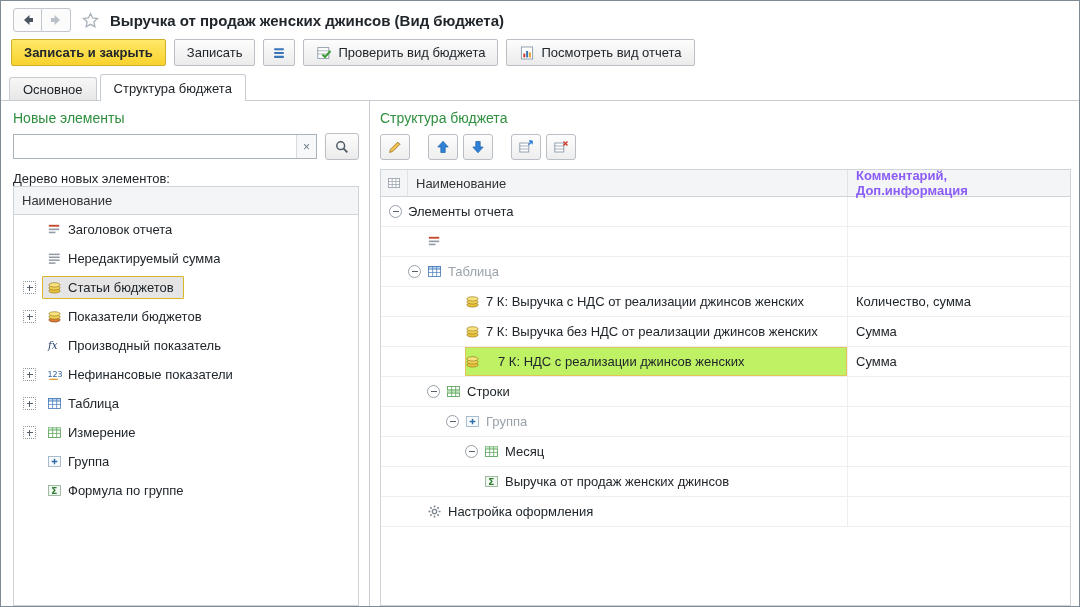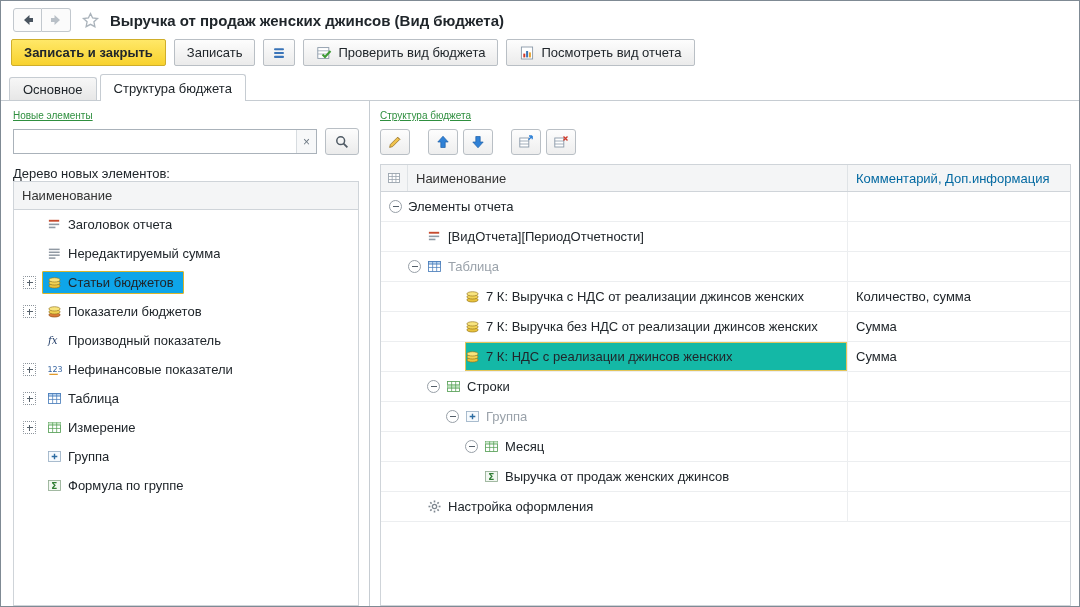--- a/index.html
+++ b/index.html
@@ -18,56 +18,56 @@
   .toolbar{display:flex;align-items:center;gap:8px;padding:3px 10px 8px;flex:none;}
   .btn{height:27px;display:inline-flex;align-items:center;gap:6px;padding:0 12px;border:1px solid #b9bfc5;border-radius:2px;background:linear-gradient(#fdfdfd,#ebebeb);font-family:"Liberation Sans",sans-serif;font-size:13px;color:#20262b;cursor:pointer;}
   .btn.primary{background:linear-gradient(#ffe868,#f8d22e);border-color:#cfae2a;font-weight:bold;}
   .btn.icononly{padding:0 7px;}
   .tabbar{display:flex;align-items:flex-end;gap:3px;padding:0 8px;border-bottom:1px solid #c6ccd2;flex:none;}
   .tab{height:23px;padding:4px 13px 0;border:1px solid #c6ccd2;border-bottom:none;border-radius:3px 3px 0 0;background:linear-gradient(#f7f7f7,#e7e7e7);box-sizing:border-box;cursor:pointer;white-space:nowrap;}
   .tab.active{height:27px;background:#fff;margin-bottom:-1px;padding-top:6px;}
   .content{flex:1;display:flex;min-height:0;}
   .left{width:369px;box-sizing:border-box;border-right:1px solid #c6ccd2;padding:9px 10px 0 12px;display:flex;flex-direction:column;flex:none;}
   .right{flex:1;padding:9px 8px 0 10px;display:flex;flex-direction:column;min-width:0;}
-  .panel-title{color:#2f8f3f;font-size:10px;margin-bottom:7px;flex:none;text-decoration:underline;}
+  .panel-title{color:#2f8f3f;font-size:14px;margin-bottom:7px;flex:none;}
   .search-row{display:flex;gap:8px;align-items:center;margin-bottom:11px;flex:none;}
   .search-wrap{flex:1;height:25px;border:1px solid #aab2ba;display:flex;align-items:stretch;background:#fff;box-sizing:border-box;}
   .search-input{flex:1;border:none;outline:none;padding:0 6px;font-family:"Liberation Sans",sans-serif;font-size:13px;min-width:0;}
   .clear-btn{width:20px;border:none;border-left:1px solid #d7dce0;background:#f7f8f9;color:#6d7883;font-size:12px;cursor:pointer;padding:0;display:flex;align-items:center;justify-content:center;}
   .search-btn{width:34px;height:27px;border:1px solid #b9bfc5;border-radius:3px;background:linear-gradient(#fdfdfd,#ebebeb);display:flex;align-items:center;justify-content:center;cursor:pointer;flex:none;}
   .tree-label{flex:none;}
   .ltable{flex:1;border:1px solid #cfd4d9;display:flex;flex-direction:column;min-height:0;background:#fff;}
   .ltable-header{background:#f4f5f6;border-bottom:1px solid #cfd4d9;padding:6px 8px;color:#333;flex:none;}
   .ltable-body{flex:1;overflow:hidden;}
   .ltree-row{height:29px;display:flex;align-items:center;padding-left:9px;}
   .expander{width:13px;height:13px;flex:none;position:relative;margin-right:6px;background:#fff;box-sizing:border-box;}
   .expander.round{border:1px solid #98a0a8;border-radius:50%;}
   .expander.square{border:1px dotted #8a929a;border-radius:1px;}
   .expander::after{content:"";position:absolute;left:2.5px;right:2.5px;top:50%;height:1px;margin-top:-1px;background:#55606a;}
   .expander.plus::before{content:"";position:absolute;top:2.5px;bottom:2.5px;left:50%;width:1px;margin-left:-1px;background:#55606a;}
   .expander.hidden{visibility:hidden;}
   .tree-icon{width:15px;height:15px;flex:none;margin-right:6px;}
   .tree-icon svg{width:15px;height:15px;display:block;}
   .chip{display:inline-flex;align-items:center;padding:3px 9px 3px 4px;border:1px solid transparent;border-radius:1px;}
   .chip .tree-icon{margin-right:6px;}
-  .chip.selected{background:#0ea5e9;border-color:#d9b52c;}
+  .chip.selected{background:#e5e5e5;border-color:#d9b52c;}
   .rtoolbar{display:flex;align-items:center;gap:5px;margin:1px 0 9px;flex:none;}
   .tbtn{width:30px;height:26px;border:1px solid #b9bfc5;border-radius:3px;background:linear-gradient(#fdfdfd,#eeeeee);display:flex;align-items:center;justify-content:center;padding:0;cursor:pointer;}
   .tbtn.gap-left{margin-left:13px;}
   .rtable{flex:1;border:1px solid #cfd4d9;display:flex;flex-direction:column;min-height:0;background:#fff;}
   .rtable-header{display:flex;background:#f4f5f6;border-bottom:1px solid #cfd4d9;height:26px;align-items:stretch;flex:none;}
   .hc-icon{width:26px;display:flex;align-items:center;justify-content:center;border-right:1px solid #dfe3e6;flex:none;}
   .hc-name{flex:1;padding:0 8px;border-right:1px solid #dfe3e6;display:flex;align-items:center;color:#333;min-width:0;}
-  .hc-comment{width:206px;flex:none;padding:0 8px;display:flex;align-items:center;color:#0369a1;}
+  .hc-comment{width:206px;flex:none;padding:0 8px;display:flex;align-items:center;color:#8b5cf6;font-weight:bold;}
   .rtable-body{flex:1;overflow:hidden;}
   .rtree-row{display:flex;height:29px;align-items:stretch;border-bottom:1px solid #eceef0;}
   .cell-name{flex:1;display:flex;align-items:center;border-right:1px solid #eceef0;min-width:0;box-sizing:border-box;}
   .cell-comment{width:206px;flex:none;padding:0 8px;display:flex;align-items:center;white-space:nowrap;overflow:hidden;}
   .rchip{display:flex;align-items:center;flex:1;align-self:stretch;padding-right:4px;min-width:0;}
-  .rchip.selected{background:#14b8a6;box-shadow:inset 0 0 0 1px #e2c55a;}
+  .rchip.selected{background:#bef264;box-shadow:inset 0 0 0 1px #e2c55a;gap:12px;}
   .lbl{white-space:nowrap;overflow:hidden;text-overflow:ellipsis;}
   .lbl.muted{color:#9aa2aa;}
 </style>
 </head>
 <body>
 
 <div class="window">
   <div class="titlebar">
     <div class="navbtns">
       <button class="navbtn first">
@@ -372,21 +372,20 @@
               <div class="cell-name" style="padding-left: 27px;">
                 <span class="expander round hidden"></span>
                 <span class="rchip">
                   <span class="tree-icon">
                     <svg viewBox="0 0 16 16">
                       <rect x="2" y="3" width="11" height="2" fill="#c64a2e"></rect>
                       <rect x="2" y="7" width="11" height="1.7" fill="#8f9aa5"></rect>
                       <rect x="2" y="10.3" width="7" height="1.7" fill="#8f9aa5"></rect>
                     </svg>
                   </span>
-                  <span class="lbl">[ВидОтчета][ПериодОтчетности]</span>
                 </span>
               </div>
               <div class="cell-comment"></div>
             </div>
             <div class="rtree-row">
               <div class="cell-name" style="padding-left: 27px;">
                 <span class="expander round"></span>
                 <span class="rchip">
                   <span class="tree-icon">
                     <svg viewBox="0 0 16 16">

